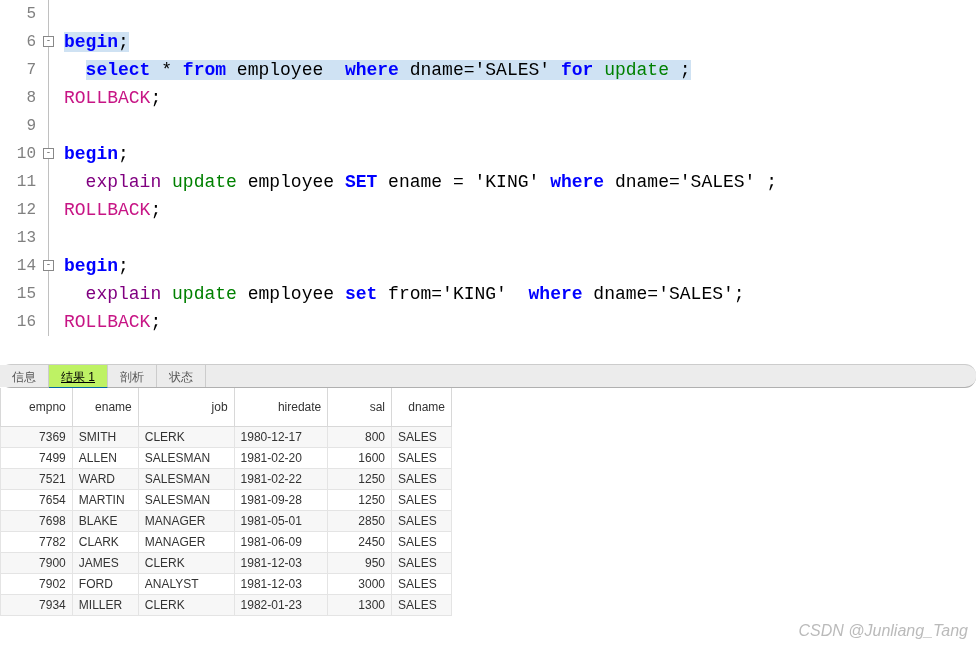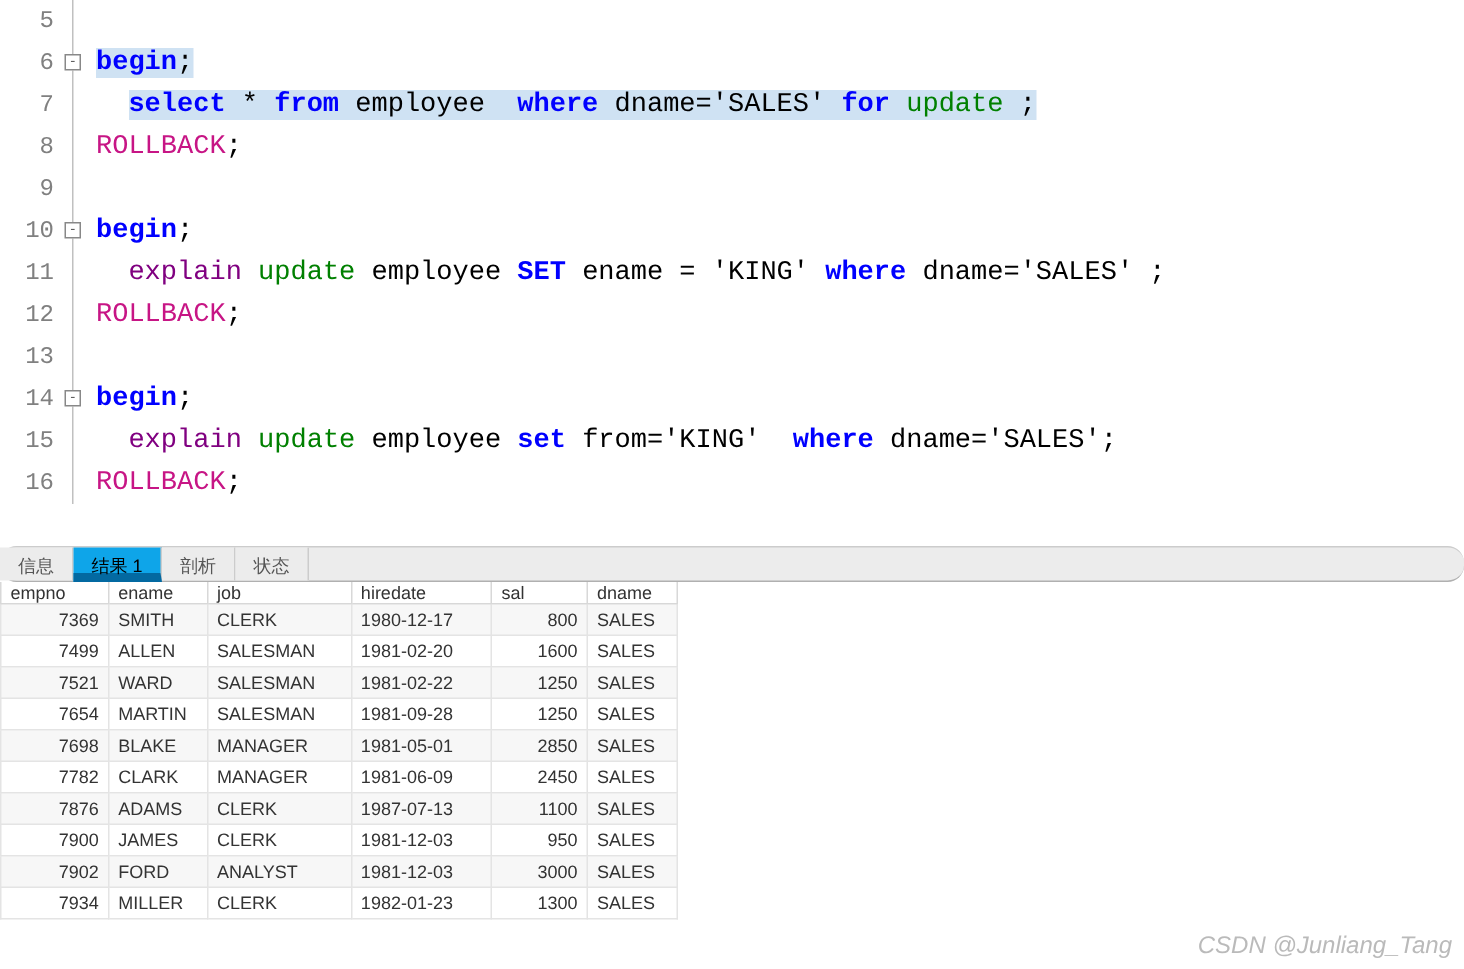--- a/index.html
+++ b/index.html
@@ -20,24 +20,24 @@
     .kw-pink { color: #c71585; }
     .kw-purple { color: #800080; }
     .str-red { color: #000000; }
     .txt { color: #000; }
     .semi { color: #000; }
     
     .hl-line { background: #cfe2f3; display: inline; }
     
     .tabs-bar { display: flex; border-top: 1px solid #ccc; border-bottom: 1px solid #b0b0b0; background: #ececec; font-family: "Microsoft YaHei", Arial, sans-serif; font-size: 12px; height: 24px; margin-top: 28px; border-radius: 11px; }
     .tab { padding: 4px 12px; border-right: 1px solid #ccc; color: #555; cursor: pointer; background: #ececec; }
-    .tab.active { background: #0ea5e9; border-bottom: 6px solid #0369a1; margin-bottom: -1px; color: #000; }
+    .tab.active { background: #bef264; border-bottom: 1px solid #0369a1; margin-bottom: -1px; color: #000; text-decoration: underline; }
     
     .result-table { font-family: Arial, "Microsoft YaHei", sans-serif; font-size: 12px; border-collapse: collapse; width: 452px; }
-    .result-table th { text-align: left; padding: 0 6px; border: 1px solid #d8d8d8; background: #fff; font-weight: normal; color: #333; border-top: none; }
+    .result-table th { text-align: right; padding: 12px 6px; border: 1px solid #d8d8d8; background: #fff; font-weight: normal; color: #333; border-top: none; }
     .result-table td { padding: 3px 6px; border: 1px solid #e4e4e4; color: #333; }
     .result-table tbody tr:nth-child(odd) { background: #f7f7f7; }
     .result-table tbody tr:nth-child(even) { background: #fff; }
     .col-empno { width: 72px; text-align: right; padding-right: 10px; }
     .col-ename { width: 66px; }
     .col-job { width: 96px; }
     .col-hiredate { width: 94px; }
     .col-sal { width: 64px; text-align: right; padding-right: 10px; }
     .col-dname { width: 60px; }
     
@@ -144,28 +144,20 @@
       </tr>
       <tr>
         <td class="col-empno">7782</td>
         <td class="col-ename">CLARK</td>
         <td class="col-job">MANAGER</td>
         <td class="col-hiredate">1981-06-09</td>
         <td class="col-sal">2450</td>
         <td class="col-dname">SALES</td>
       </tr>
       <tr>
-        <td class="col-empno">7876</td>
-        <td class="col-ename">ADAMS</td>
-        <td class="col-job">CLERK</td>
-        <td class="col-hiredate">1987-07-13</td>
-        <td class="col-sal">1100</td>
-        <td class="col-dname">SALES</td>
-      </tr>
-      <tr>
         <td class="col-empno">7900</td>
         <td class="col-ename">JAMES</td>
         <td class="col-job">CLERK</td>
         <td class="col-hiredate">1981-12-03</td>
         <td class="col-sal">950</td>
         <td class="col-dname">SALES</td>
       </tr>
       <tr>
         <td class="col-empno">7902</td>
         <td class="col-ename">FORD</td>

